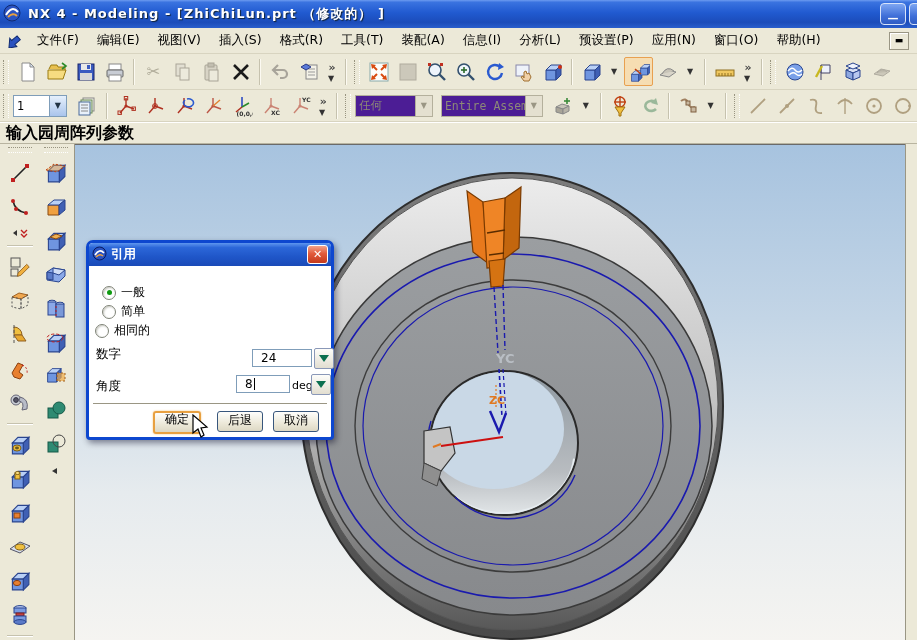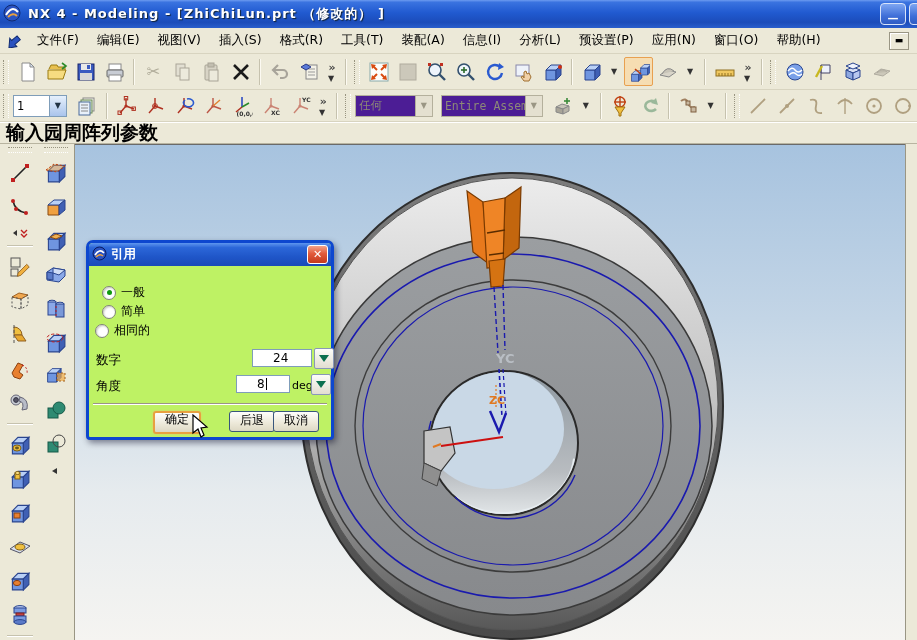--- a/index.html
+++ b/index.html
@@ -41,54 +41,54 @@
   .combo .val{flex:1;padding:0 3px;overflow:hidden;white-space:nowrap;}
   .combo .btn{width:16px;height:100%;background:linear-gradient(180deg,#e6f0fc,#aac4ec);border-left:1px solid #7f9db9;
     display:flex;align-items:center;justify-content:center;font-size:8px;color:#234;}
   .combo.disabled{background:#4c1d95;border-color:#b4b09c;color:#8c8878;}
   .combo.disabled .btn{background:#e4e0d0;border-left-color:#b4b09c;color:#9a9684;}
   .wcslbl{font-size:6px;font-weight:bold;fill:#333;}
 
   
   #promptbar{left:0;top:122px;width:917px;height:22px;background:#ece9d8;border-top:1px solid #fff;
     border-bottom:1px solid #b8b4a0;display:flex;align-items:center;padding-left:6px;box-sizing:border-box;
-    font-weight:bold;font-size:19px;}
+    font-weight:bold;font-size:16px;}
 
   
   #leftpanel{left:0;top:144px;width:75px;height:496px;background:#ece9d8;border-right:1px solid #9a9684;box-sizing:border-box;}
   .lcol{position:absolute;top:0;width:36px;display:flex;flex-direction:column;align-items:center;}
   .lcol .hgrip{width:24px;height:4px;border-top:1px dotted #989480;border-bottom:1px dotted #fff;margin:3px 0;}
   .lbtn{width:30px;height:30px;display:flex;align-items:center;justify-content:center;border:1px solid transparent;margin:1px 0;}
   .hsep{width:26px;height:0;border-top:1px solid #c6c2ae;border-bottom:1px solid #fff;margin:3px 0;}
 
   
   #viewport{left:75px;top:144px;width:830px;height:496px;border-top:1px solid #6a6a6a;
     background:linear-gradient(180deg,#a7c3df 0%,#c3d5e6 35%,#e6ebee 70%,#f5f4f1 100%);overflow:hidden;}
   #rightstrip{left:905px;top:144px;width:12px;height:496px;background:#ece9d8;border-left:1px solid #9a9684;box-sizing:border-box;}
 
   
   #dialog{left:86px;top:240px;width:248px;height:200px;border:3px solid #0d47cf;border-radius:7px 7px 4px 4px;
-    background:#bef264;box-shadow:2px 3px 6px rgba(0,0,30,.45);box-sizing:border-box;}
+    background:#ffffff;box-shadow:2px 3px 6px rgba(0,0,30,.45);box-sizing:border-box;}
   #dlg-title{height:23px;border-radius:4px 4px 0 0;display:flex;align-items:center;padding:0 3px;
     background:linear-gradient(180deg,#5e96ee 0%,#2c67d9 20%,#1f56c8 60%,#1a4ab8 100%);}
   #dlg-title .txt{color:#fff;font-weight:bold;font-size:12.5px;margin-left:4px;flex:1;}
   #dlg-close{width:19px;height:17px;border-radius:3px;border:1px solid #fff;
     background:linear-gradient(180deg,#f2a289,#e25b3c 45%,#c43a1c);color:#fff;font-weight:bold;font-size:11px;
     display:flex;align-items:center;justify-content:center;line-height:11px;}
   #dlg-body{position:relative;height:171px;font-size:12px;}
   #methodbox{position:absolute;left:6px;top:6px;width:78px;height:72px;border:1px solid #a8a490;border-radius:2px;
     box-shadow:1px 1px 0 #fff;}
   #methodbox .cap{position:absolute;left:6px;top:-8px;background:#ece9d8;padding:0 3px;
     color:#2a2aa0;font-size:11px;font-weight:bold;font-family:"DejaVu Sans Mono","Liberation Mono",monospace;}
   .radio-row{position:absolute;display:flex;align-items:center;gap:5px;}
   .radio{width:12px;height:12px;border-radius:50%;background:#fff;border:1px solid #808478;
     box-shadow:inset 1px 1px 2px #c8c8c0;display:flex;align-items:center;justify-content:center;}
   .radio .dot{width:5px;height:5px;border-radius:50%;background:#0f9a10;}
   .fld-label{position:absolute;font-size:12.5px;}
-  .txtin{position:absolute;background:#fff;border:1px solid #7f9db9;font-size:12px;padding:1px 20px;box-sizing:border-box;
+  .txtin{position:absolute;background:#fff;border:1px solid #7f9db9;font-size:12px;padding:1px 8px;box-sizing:border-box;
     display:flex;align-items:center;}
   .caret{width:1px;height:12px;background:#000;margin-left:1px;}
   .spin{position:absolute;width:18px;height:19px;background:linear-gradient(180deg,#fdfdfa,#e2ded0);
     border:1px solid #8a98b8;border-radius:2px;display:flex;align-items:center;justify-content:center;}
   #dlg-sep{position:absolute;left:4px;right:4px;top:137px;border-top:1px solid #9a9684;border-bottom:1px solid #fff;}
   .dlgbtn{position:absolute;top:145px;width:44px;height:19px;border:1px solid #38567c;border-radius:3px;
     background:linear-gradient(180deg,#fefefc,#ece8d8 60%,#ddd8c4);font-size:12px;text-align:center;line-height:17px;}
   .dlgbtn.default{border:2px solid #e8a040;line-height:15px;box-shadow:0 0 2px #f4c070;font-family:Liberation Mono, monospace;}
 </style>
 </head>
@@ -796,21 +796,21 @@
       </div>
       <div class="radio-row" style="left:13px;top:37px">
         <span class="radio"></span>
         <span>简单</span>
       </div>
       <div class="radio-row" style="left:6px;top:56px">
         <span class="radio"></span>
         <span>相同的</span>
       </div>
 
-      <span class="fld-label" style="left:7px;top:86px">数字</span>
+      <span class="fld-label" style="left:7px;top:80px">数字</span>
       <span class="txtin" style="left:163px;top:83px;width:60px;height:18px">
         <span>24</span>
       </span>
       <span class="spin" style="left:225px;top:82px">
         <svg width="10" height="9">
             <polygon points="0,1 10,1 5,8" fill="#0c7050"></polygon>
           </svg>
       </span>
 
       <span class="fld-label" style="left:7px;top:112px">角度</span>
@@ -821,21 +821,21 @@
       <span class="fld-label" style="left:203px;top:113px;font-size:11px">deg</span>
       <span class="spin" style="left:222px;top:108px">
         <svg width="10" height="9">
             <polygon points="0,1 10,1 5,8" fill="#0c7050"></polygon>
           </svg>
       </span>
 
       <div id="dlg-sep"></div>
 
       <span class="dlgbtn default" style="left:64px">确定</span>
-      <span class="dlgbtn" style="left:140px">后退</span>
+      <span class="dlgbtn" style="left:128px">后退</span>
       <span class="dlgbtn" style="left:184px">取消</span>
 
       <svg class="abs" style="left:102px;top:148px;pointer-events:none" width="20" height="26">
         <path d="M2,1 L2,19 L7,15 L10,23 L13,21 L10,14 L16,13 Z" fill="#fff" stroke="#000" stroke-width="1.2"></path>
       </svg>
     </div>
   </div>
 
 </div>
 

